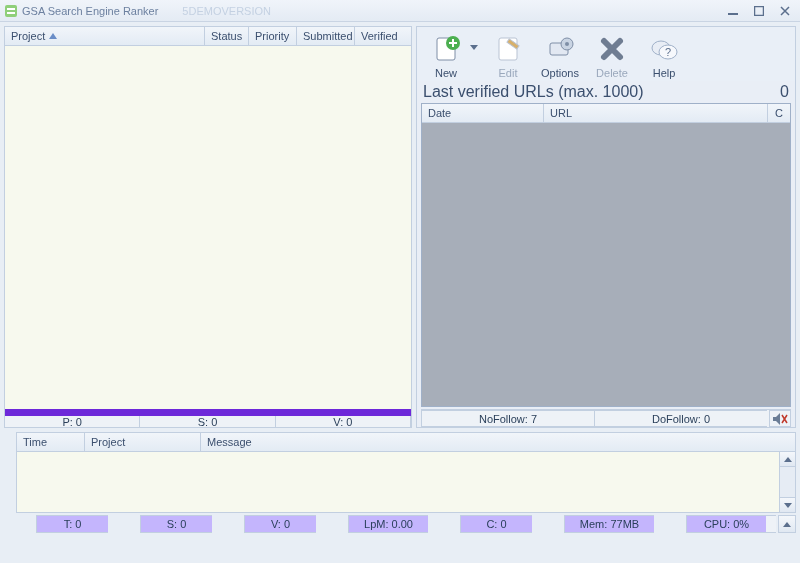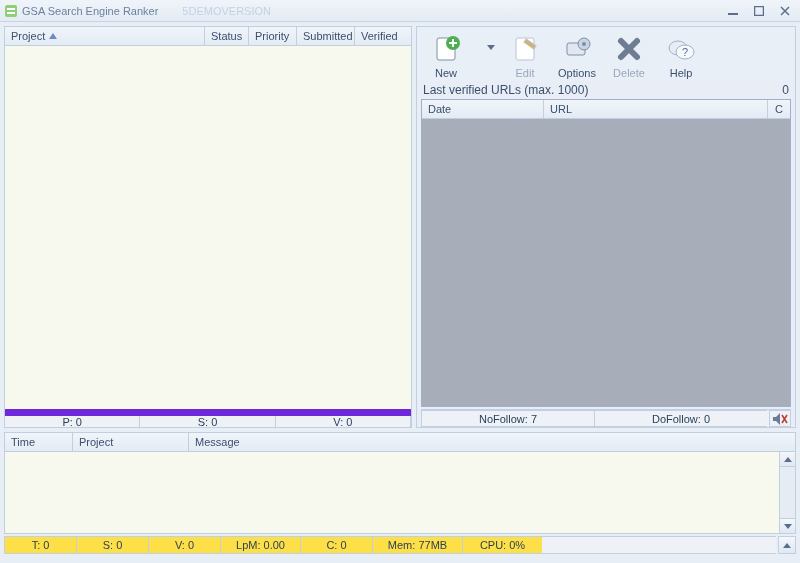--- a/index.html
+++ b/index.html
@@ -99,33 +99,33 @@
   .tb-btn {
     display: flex; flex-direction: column; align-items: center;
     width: 46px;
     padding-top: 2px;
     font-size: 11px;
     color: #3b4f6e;
     position: relative;
   }
   .tb-btn.disabled { color: #9aa8bc; }
   .tb-btn .tb-icon { width: 32px; height: 32px; display:flex; align-items:center; justify-content:center; margin-bottom: 2px; }
-  .tb-group { display:flex; align-items:flex-start;gap:17px; }
+  .tb-group { display:flex; align-items:flex-start; }
   .tb-drop {
     width: 10px; height: 32px;
     display:flex; align-items:center; justify-content:center;
     cursor: default;
   }
   .tb-drop .tri {
     width:0;height:0;border-left:4px solid transparent;border-right:4px solid transparent;border-top:5px solid #5b6f8d;
   }
 
   .url-caption {
     padding: 2px 6px;
-    font-size: 12px;
+    font-size: 16px;
     color: #3b4f6e;
     display:flex; justify-content:space-between;
   }
 
   .url-grid {
     flex: 1;
     border-top: 1px solid #c2cfe0;
     display: flex; flex-direction: column;
     margin: 0 4px;
     border: 1px solid #9fb0c8;
@@ -151,23 +151,23 @@
   .right-stat-strip .cell:last-of-type { border-right:1px solid #c2cfe0; }
   .mute-btn {
     width:22px;
     display:flex; align-items:center; justify-content:center;
     border:1px solid #c2cfe0;
     margin-left:2px;
   }
 
   
   .log-panel {
-    margin: 4px 4px 0 4px;
+    margin: 4px 4px 0 16px;
     border: 1px solid #c2cfe0;
-    height: 102px;
+    height: 81px;
     display:flex; flex-direction:column;
     background:#f6f8ed;
   }
   .log-panel .list-header .col:last-child { flex:1; }
   .log-body { flex:1; background:#f7f9ee; position:relative; }
   .log-scroll {
     position:absolute; right:0; top:0; bottom:0;
     width:16px;
     background:#e6ecf4;
     border-left:1px solid #c2cfe0;
@@ -188,22 +188,23 @@
     display:flex;
     margin:2px 4px 0 4px;
     font-size:11px;
     height: 18px;
   }
   .statusbar .sb-cell {
     border:1px solid #c2cfe0;
     border-right:none;
     display:flex; align-items:center; justify-content:center;
     padding:0 10px;
-    background:#fde047;
+    background:#c4b5fd;
     white-space:nowrap;
+    margin-left:32px;
   }
   .statusbar .sb-cell:last-of-type { border-right:1px solid #c2cfe0; }
   .statusbar .spacer {
     flex:1;
     border-top:1px solid #c2cfe0;
     border-bottom:1px solid #c2cfe0;
     background:#eef2f7;
   }
   .statusbar .end-btn {
     width:18px;

